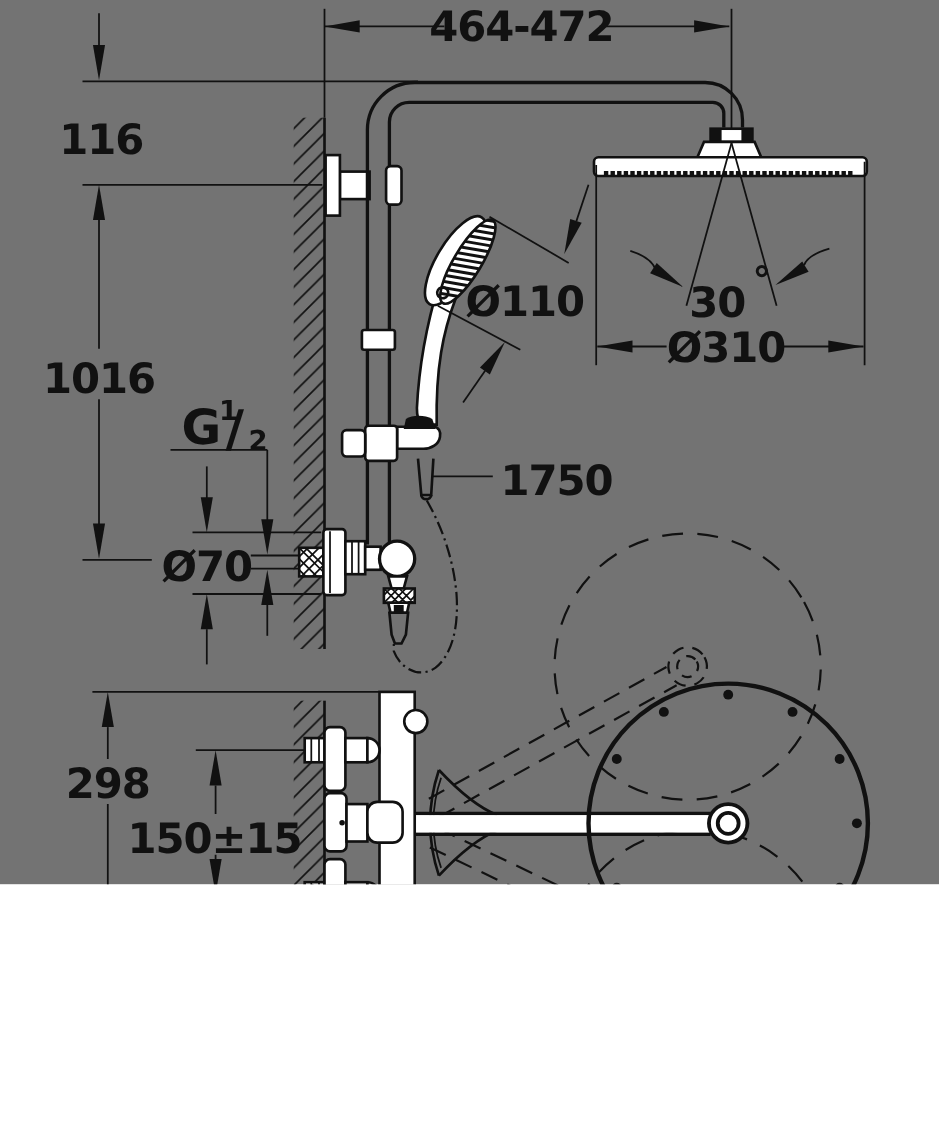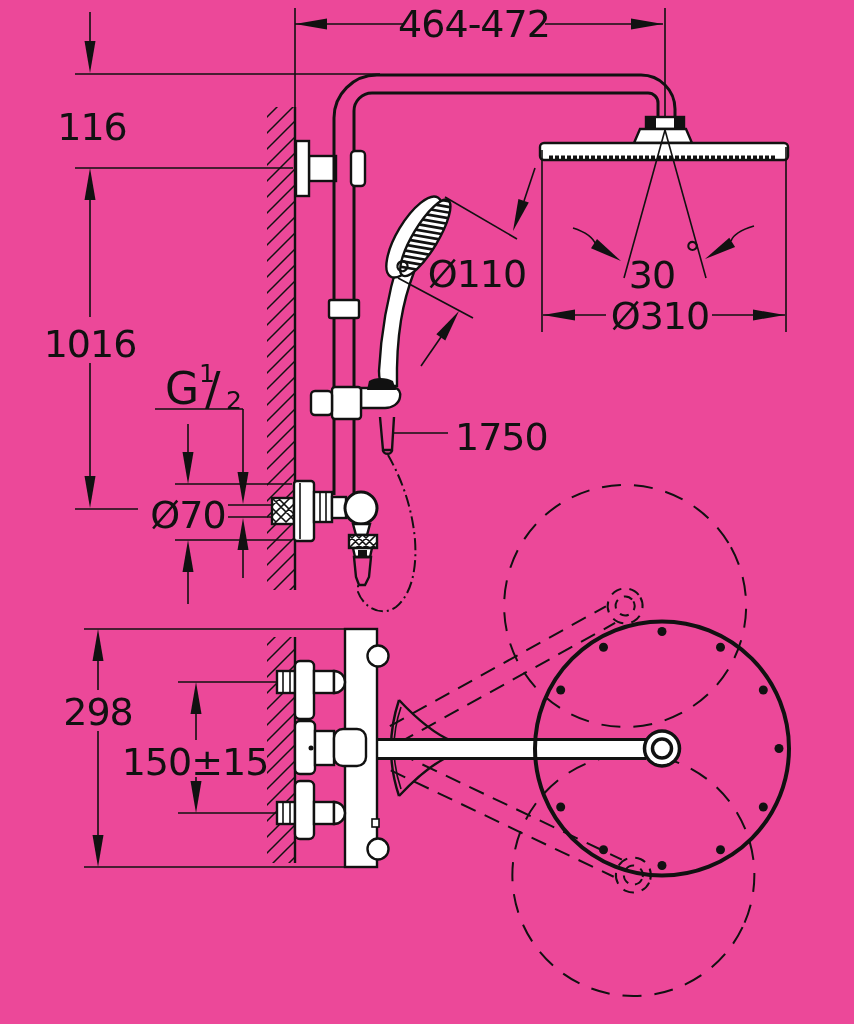--- a/index.html
+++ b/index.html
@@ -1,16 +1,16 @@
 <!DOCTYPE html>
 <html><head>
 <meta charset="utf-8">
 <style>
   html,body{margin:0;padding:0;background:#fff;}
-  #page{position:relative;width:854px;height:1024px;background:#ec4899;overflow:hidden;}
+  #page{position:relative;width:854px;height:804px;background:#737373;overflow:hidden;font-weight:bold;}
   svg{position:absolute;left:0;top:0;}
   text{font-family:"DejaVu Sans",sans-serif;fill:#111;letter-spacing:-1px;}
   .num{font-size:38px;}
   .thin{stroke:#111;stroke-width:1.6;fill:none;}
   .med{stroke:#111;stroke-width:2.4;fill:none;}
   .thick{stroke:#111;stroke-width:3;fill:none;}
   .wfill{fill:#fff;}
   .blk{fill:#111;stroke:none;}
   .dashdot{stroke:#111;stroke-width:2;fill:none;stroke-dasharray:12 4 2 4;}
   .dash{stroke:#111;stroke-width:2;fill:none;}

